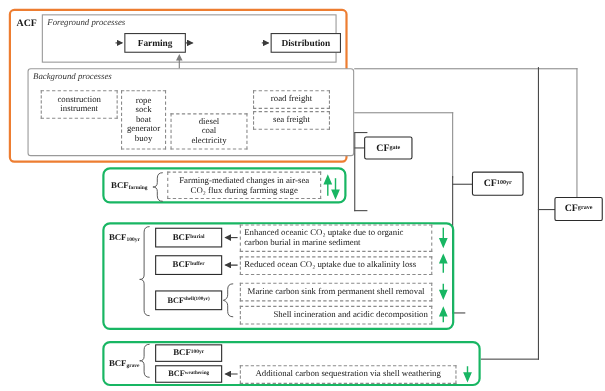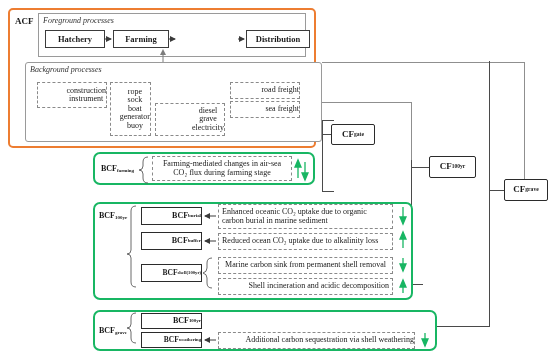--- a/index.html
+++ b/index.html
@@ -16,21 +16,21 @@
   .graybox{border:1px solid #9a9a9a;background:#fff;}
 
   .orangebox{border:2px solid #ED7D31;border-radius:5px;background:transparent;}
   .greenbox{border:2px solid #18B663;border-radius:7px;background:transparent;}
 
   .ital{font-style:italic;font-size:8px;color:#333;}
   .bold{font-weight:bold;}
 
   .lbl{font-size:8.5px;color:#1a1a1a;}
   .lbl9{font-size:9px;color:#1a1a1a;}
-  .lbl8{font-size:8px;color:#1a1a1a;justify-content:flex-end;}
+  .lbl8{font-size:8px;color:#1a1a1a;}
 
   sub{font-size:0.62em;vertical-align:-0.22em;font-weight:bold;}
 
   
   .hline{position:absolute;background:#4a4a4a;height:1px;}
   .vline{position:absolute;background:#4a4a4a;width:1px;}
   .hline-g{position:absolute;background:#8f8f8f;height:1px;}
   .vline-g{position:absolute;background:#8f8f8f;width:1px;}
 
   svg.ovl{position:absolute;left:0;top:0;width:550px;height:355px;pointer-events:none;}
@@ -58,36 +58,35 @@
   <div class="vline" style="left:489px;top:61px;height:266px;"></div>
   <div class="hline" style="left:489px;top:190px;width:16px;"></div>
   <div class="hline" style="left:437px;top:326px;width:53px;"></div>
 
   <div class="abs orangebox" style="left:8px;top:8px;width:308px;height:140px;"></div>
   <div class="abs bold lbl9" style="left:15px;top:16px;">ACF</div>
 
   <div class="abs graybox" style="left:38px;top:13px;width:268px;height:44px;"></div>
   <div class="abs ital" style="left:43px;top:16px;">Foreground processes</div>
 
-  <div class="abs solidbox ctr lbl bold" style="left:45px;top:30px;width:60px;height:18px;">Hatchery</div>
   <div class="abs solidbox ctr lbl bold" style="left:113px;top:30px;width:56px;height:18px;">Farming</div>
   <div class="abs solidbox ctr lbl bold" style="left:246px;top:30px;width:64px;height:18px;">Distribution</div>
 
   <div class="abs graybox" style="left:25px;top:62px;width:297px;height:80px;border-radius:3px;"></div>
   <div class="abs ital" style="left:30px;top:65px;">Background processes</div>
 
   <div class="abs dashbox ctr lbl8" style="left:37px;top:82px;width:70px;height:26px;white-space:pre-line;"><span>construction
 instrument</span></div>
   <div class="abs dashbox ctr lbl8" style="left:110px;top:82px;width:41px;height:54px;white-space:pre-line;"><span>rope
 sock
 boat
 generator
 buoy</span></div>
   <div class="abs dashbox ctr lbl8" style="left:155px;top:103px;width:70px;height:33px;white-space:pre-line;"><span>diesel
-grave
+coal
 electricity</span></div>
   <div class="abs dashbox ctr lbl8" style="left:230px;top:82px;width:70px;height:17px;">
       <span>road freight</span>
     </div>
   <div class="abs dashbox ctr lbl8" style="left:230px;top:101px;width:70px;height:17px;">
       <span>sea freight</span>
     </div>
 
   <div class="abs greenbox" style="left:93px;top:152px;width:222px;height:33px;"></div>
   <div class="abs lbl8 bold" style="left:101px;top:164px;">

